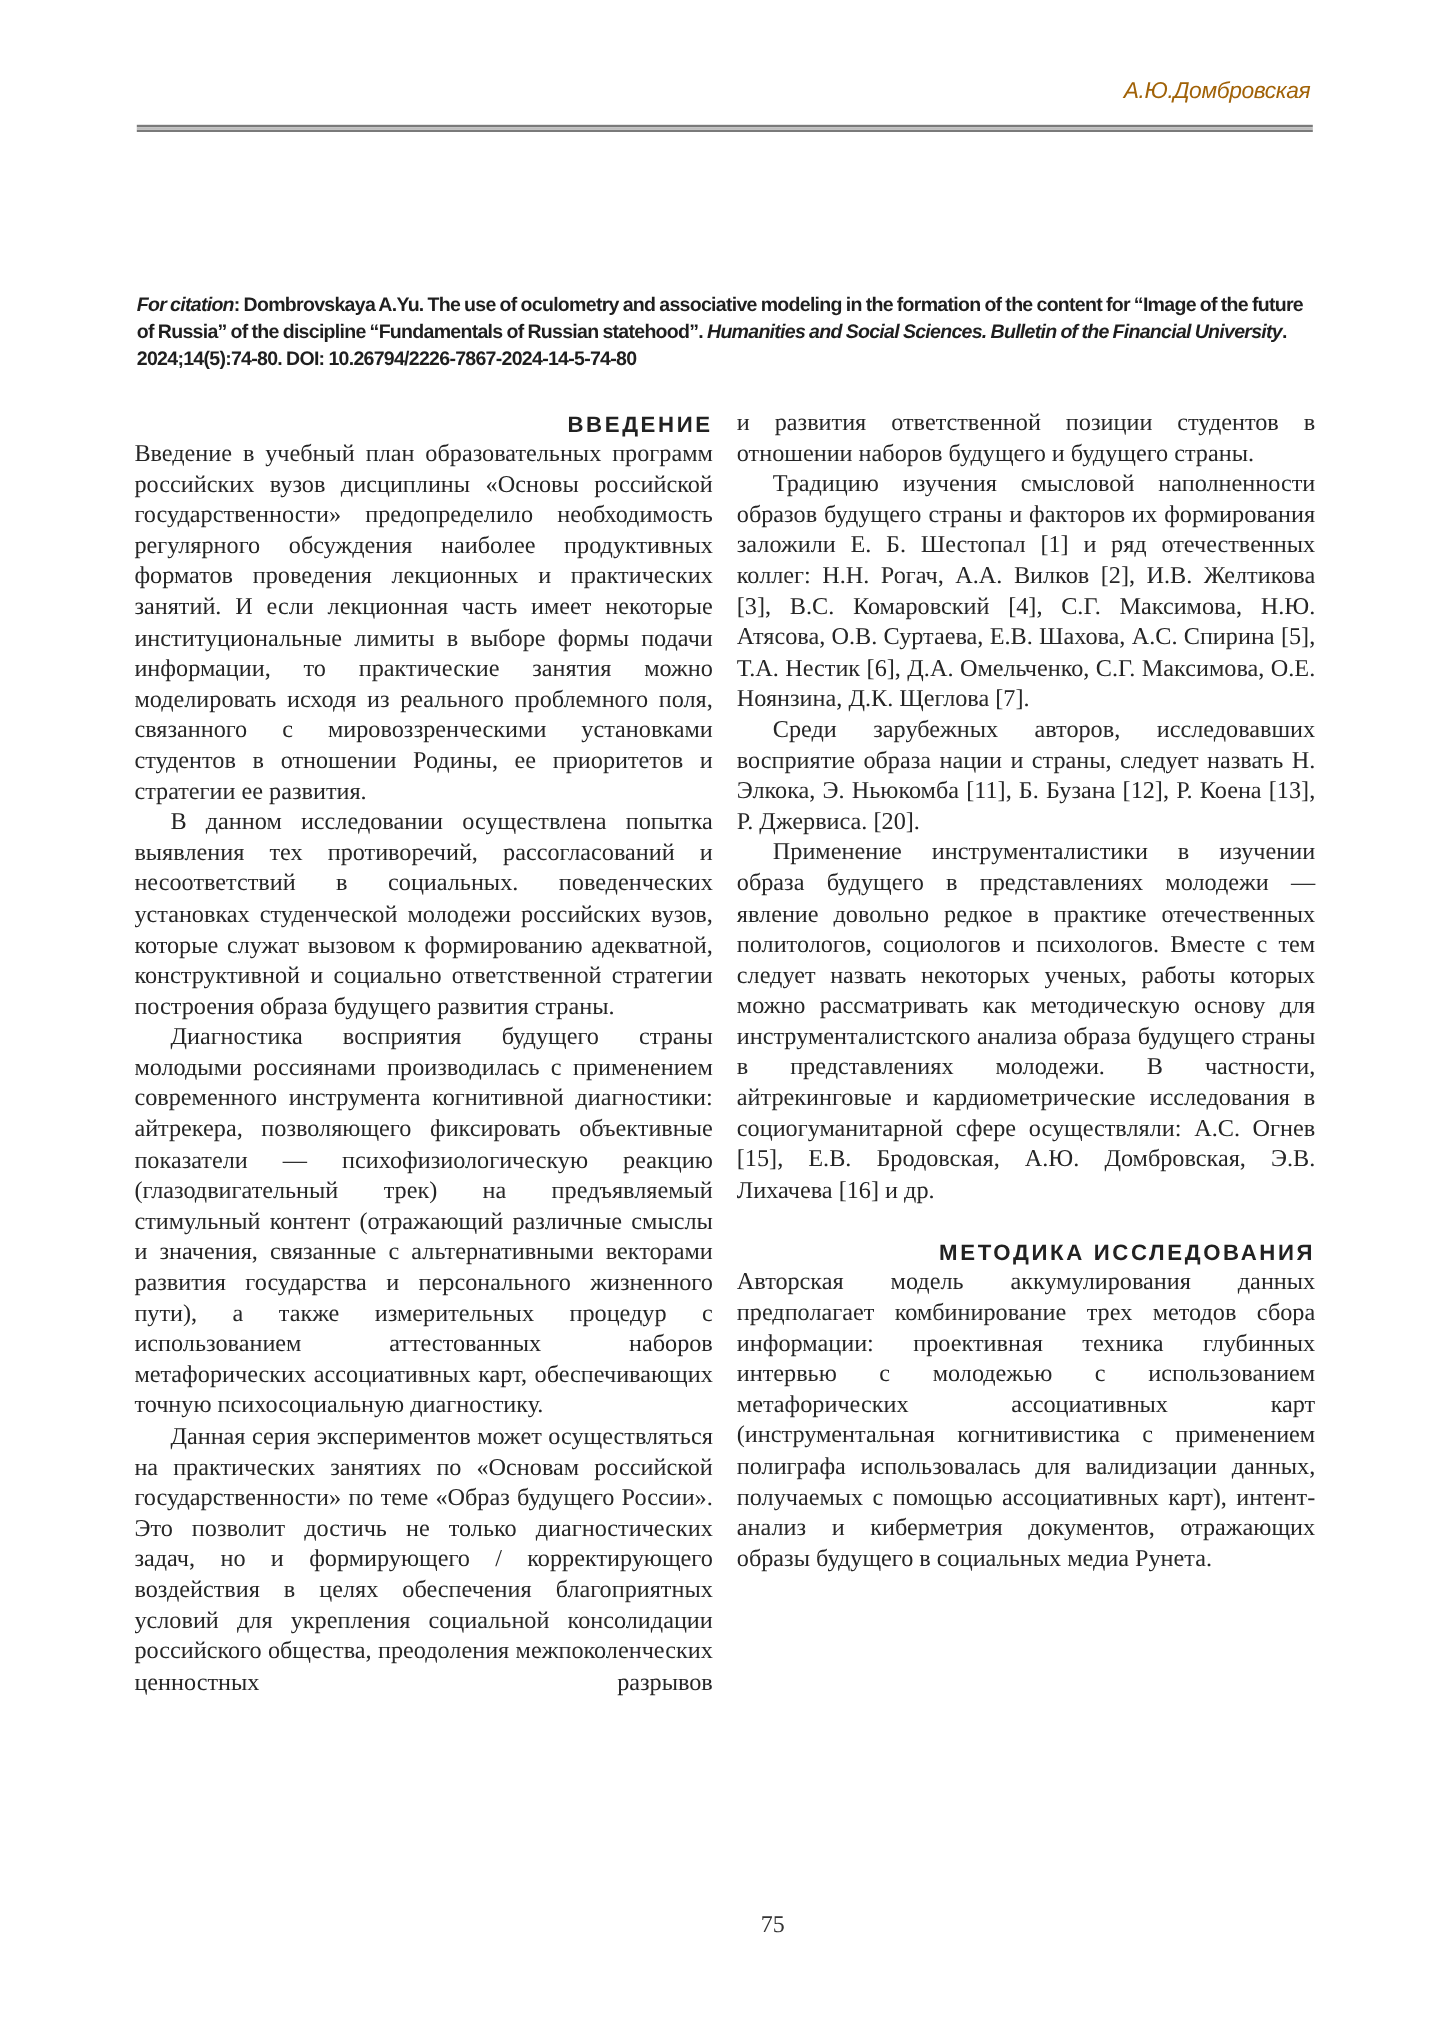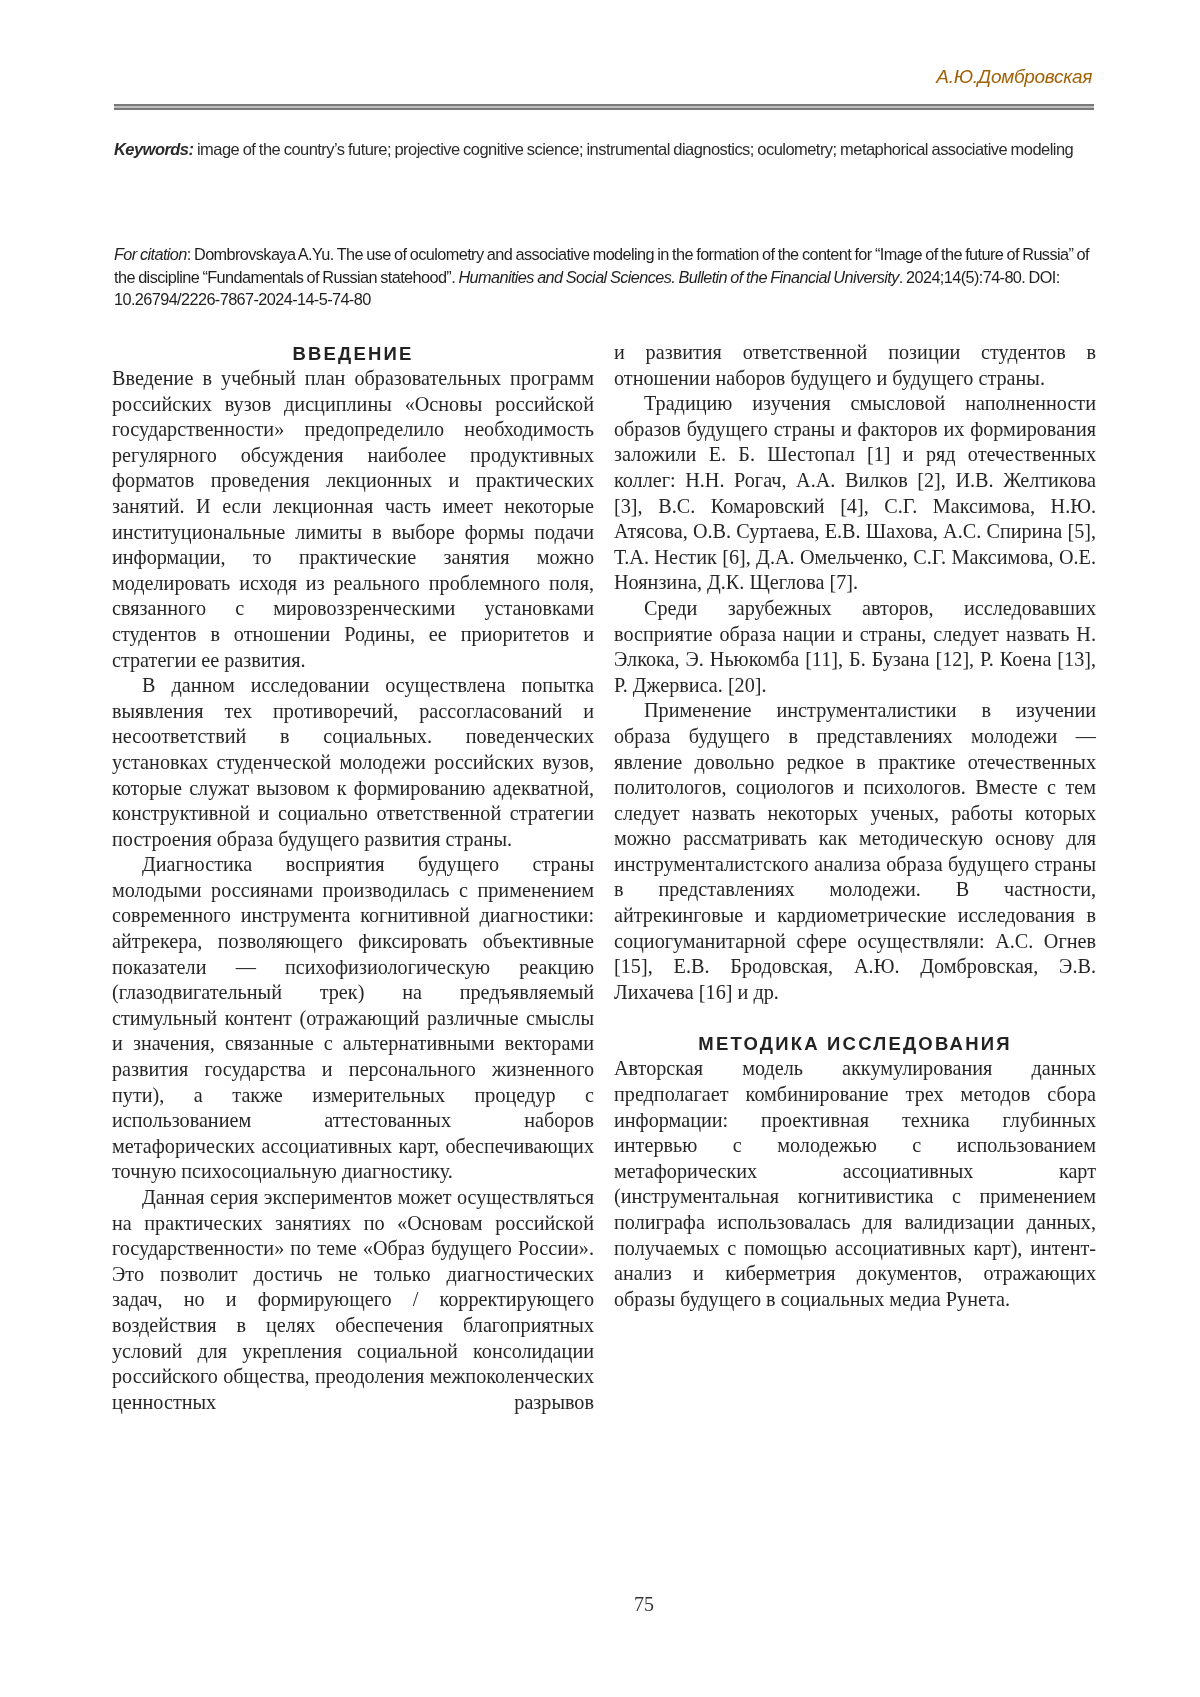--- a/index.html
+++ b/index.html
@@ -20,52 +20,51 @@
   .abstract {
     position: absolute; top: 138px; left: 114px; width: 980px;
     font-family: "Liberation Sans", sans-serif; font-size: 16.5px; line-height: 22.5px;
     color: #2b2b2b; letter-spacing: -0.55px; word-spacing: -0.5px;
   }
   .abstract p { margin: 0; }
   .abstract .kw-label { font-weight: bold; font-style: italic; }
   .citation {
     position: absolute; top: 243px; left: 114px; width: 985px;
     font-family: "Liberation Sans", sans-serif; font-size: 16.3px; line-height: 22.5px;
-    color: #1f1f1f; font-weight: normal; letter-spacing: -0.6px; word-spacing: -0.6px;
+    color: #1f1f1f; font-weight: bold; letter-spacing: -0.6px; word-spacing: -0.6px;
   }
   .citation .lbl { font-style: italic; }
   .citation .journal { font-style: italic; }
   .col {
     position: absolute; top: 341px; width: 482px;
     font-family: "Liberation Serif", serif; font-size: 20.2px; line-height: 25.6px;
     color: #262626; text-align: justify; hyphens: manual;
   }
   .col-left { left: 112px; }
   .col-right { left: 614px; top: 340px; }
   .col h2 {
-    margin: 0; text-align: center; font-family: "Liberation Sans", sans-serif;
+    margin: 0; text-align: right; font-family: "Liberation Sans", sans-serif;
     font-weight: bold; font-size: 18.5px; letter-spacing: 2.2px; line-height: 25px; color: #222;
   }
   .col p { margin: 0; }
   .col p.indent { text-indent: 30px; }
   .col p.noindent { text-indent: 0; }
   .col h2.gap { margin-top: 26px; }
   .page-number {
     position: absolute; top: 1593px; left: 0; width: 1200px; text-align: center;
     font-family: "Liberation Serif", serif; font-size: 20px; color: #333; padding-left: 44px;
   }
 </style>
 </head>
 <body>
 
 <div class="running-head">А.Ю.Домбровская</div>
 <div class="head-rule"></div>
 
 <div class="abstract">
-  <p><span class="kw-label">Keywords:</span><span> image of the country’s future; projective cognitive science; instrumental diagnostics; oculometry; metaphorical associative modeling</span></p>
 </div>
 
 <div class="citation"><span class="lbl">For citation</span><span>: </span><span>Dombrovskaya A.Yu. The use of oculometry and associative modeling in the formation of the content for “Image of the future of Russia” of the discipline “Fundamentals of Russian statehood”. </span><span class="journal">Humanities and Social Sciences. Bulletin of the Financial University</span><span>. 2024;14(5):74-80. DOI: 10.26794/2226-7867-2024-14-5-74-80</span></div>
 
 <div class="col col-left">
   <h2>ВВЕДЕНИЕ</h2>
   <p class="noindent">Введение в учебный план образовательных программ российских вузов дисциплины «Основы российской государственности» предопределило необходимость регулярного обсуждения наиболее продуктивных форматов проведения лекционных и практических занятий. И если лекционная часть имеет некоторые институциональные лимиты в выборе формы подачи информации, то практические занятия можно моделировать исходя из реального проблемного поля, связанного с мировоззренческими установками студентов в отношении Родины, ее приоритетов и стратегии ее развития.</p>
   <p class="indent">В данном исследовании осуществлена попытка выявления тех противоречий, рассогласований и несоответствий в социальных. поведенческих установках студенческой молодежи российских вузов, которые служат вызовом к формированию адекватной, конструктивной и социально ответственной стратегии построения образа будущего развития страны.</p>
   <p class="indent">Диагностика восприятия будущего страны молодыми россиянами производилась с применением современного инструмента когнитивной диагностики: айтрекера, позволяющего фиксировать объективные показатели — психофизиологическую реакцию (глазодвигательный трек) на предъявляемый стимульный контент (отражающий различные смыслы и значения, связанные с альтернативными векторами развития государства и персонального жизненного пути), а также измерительных процедур с использованием аттестованных наборов метафорических ассоциативных карт, обеспечивающих точную психосоциальную диагностику.</p>
   <p class="indent" style="text-align-last: justify;">Данная серия экспериментов может осуществляться на практических занятиях по «Основам российской государственности» по теме «Образ будущего России». Это позволит достичь не только диагностических задач, но и формирующего / корректирующего воздействия в целях обеспечения благоприятных условий для укрепления социальной консолидации российского общества, преодоления межпоколенческих ценностных разрывов</p>

